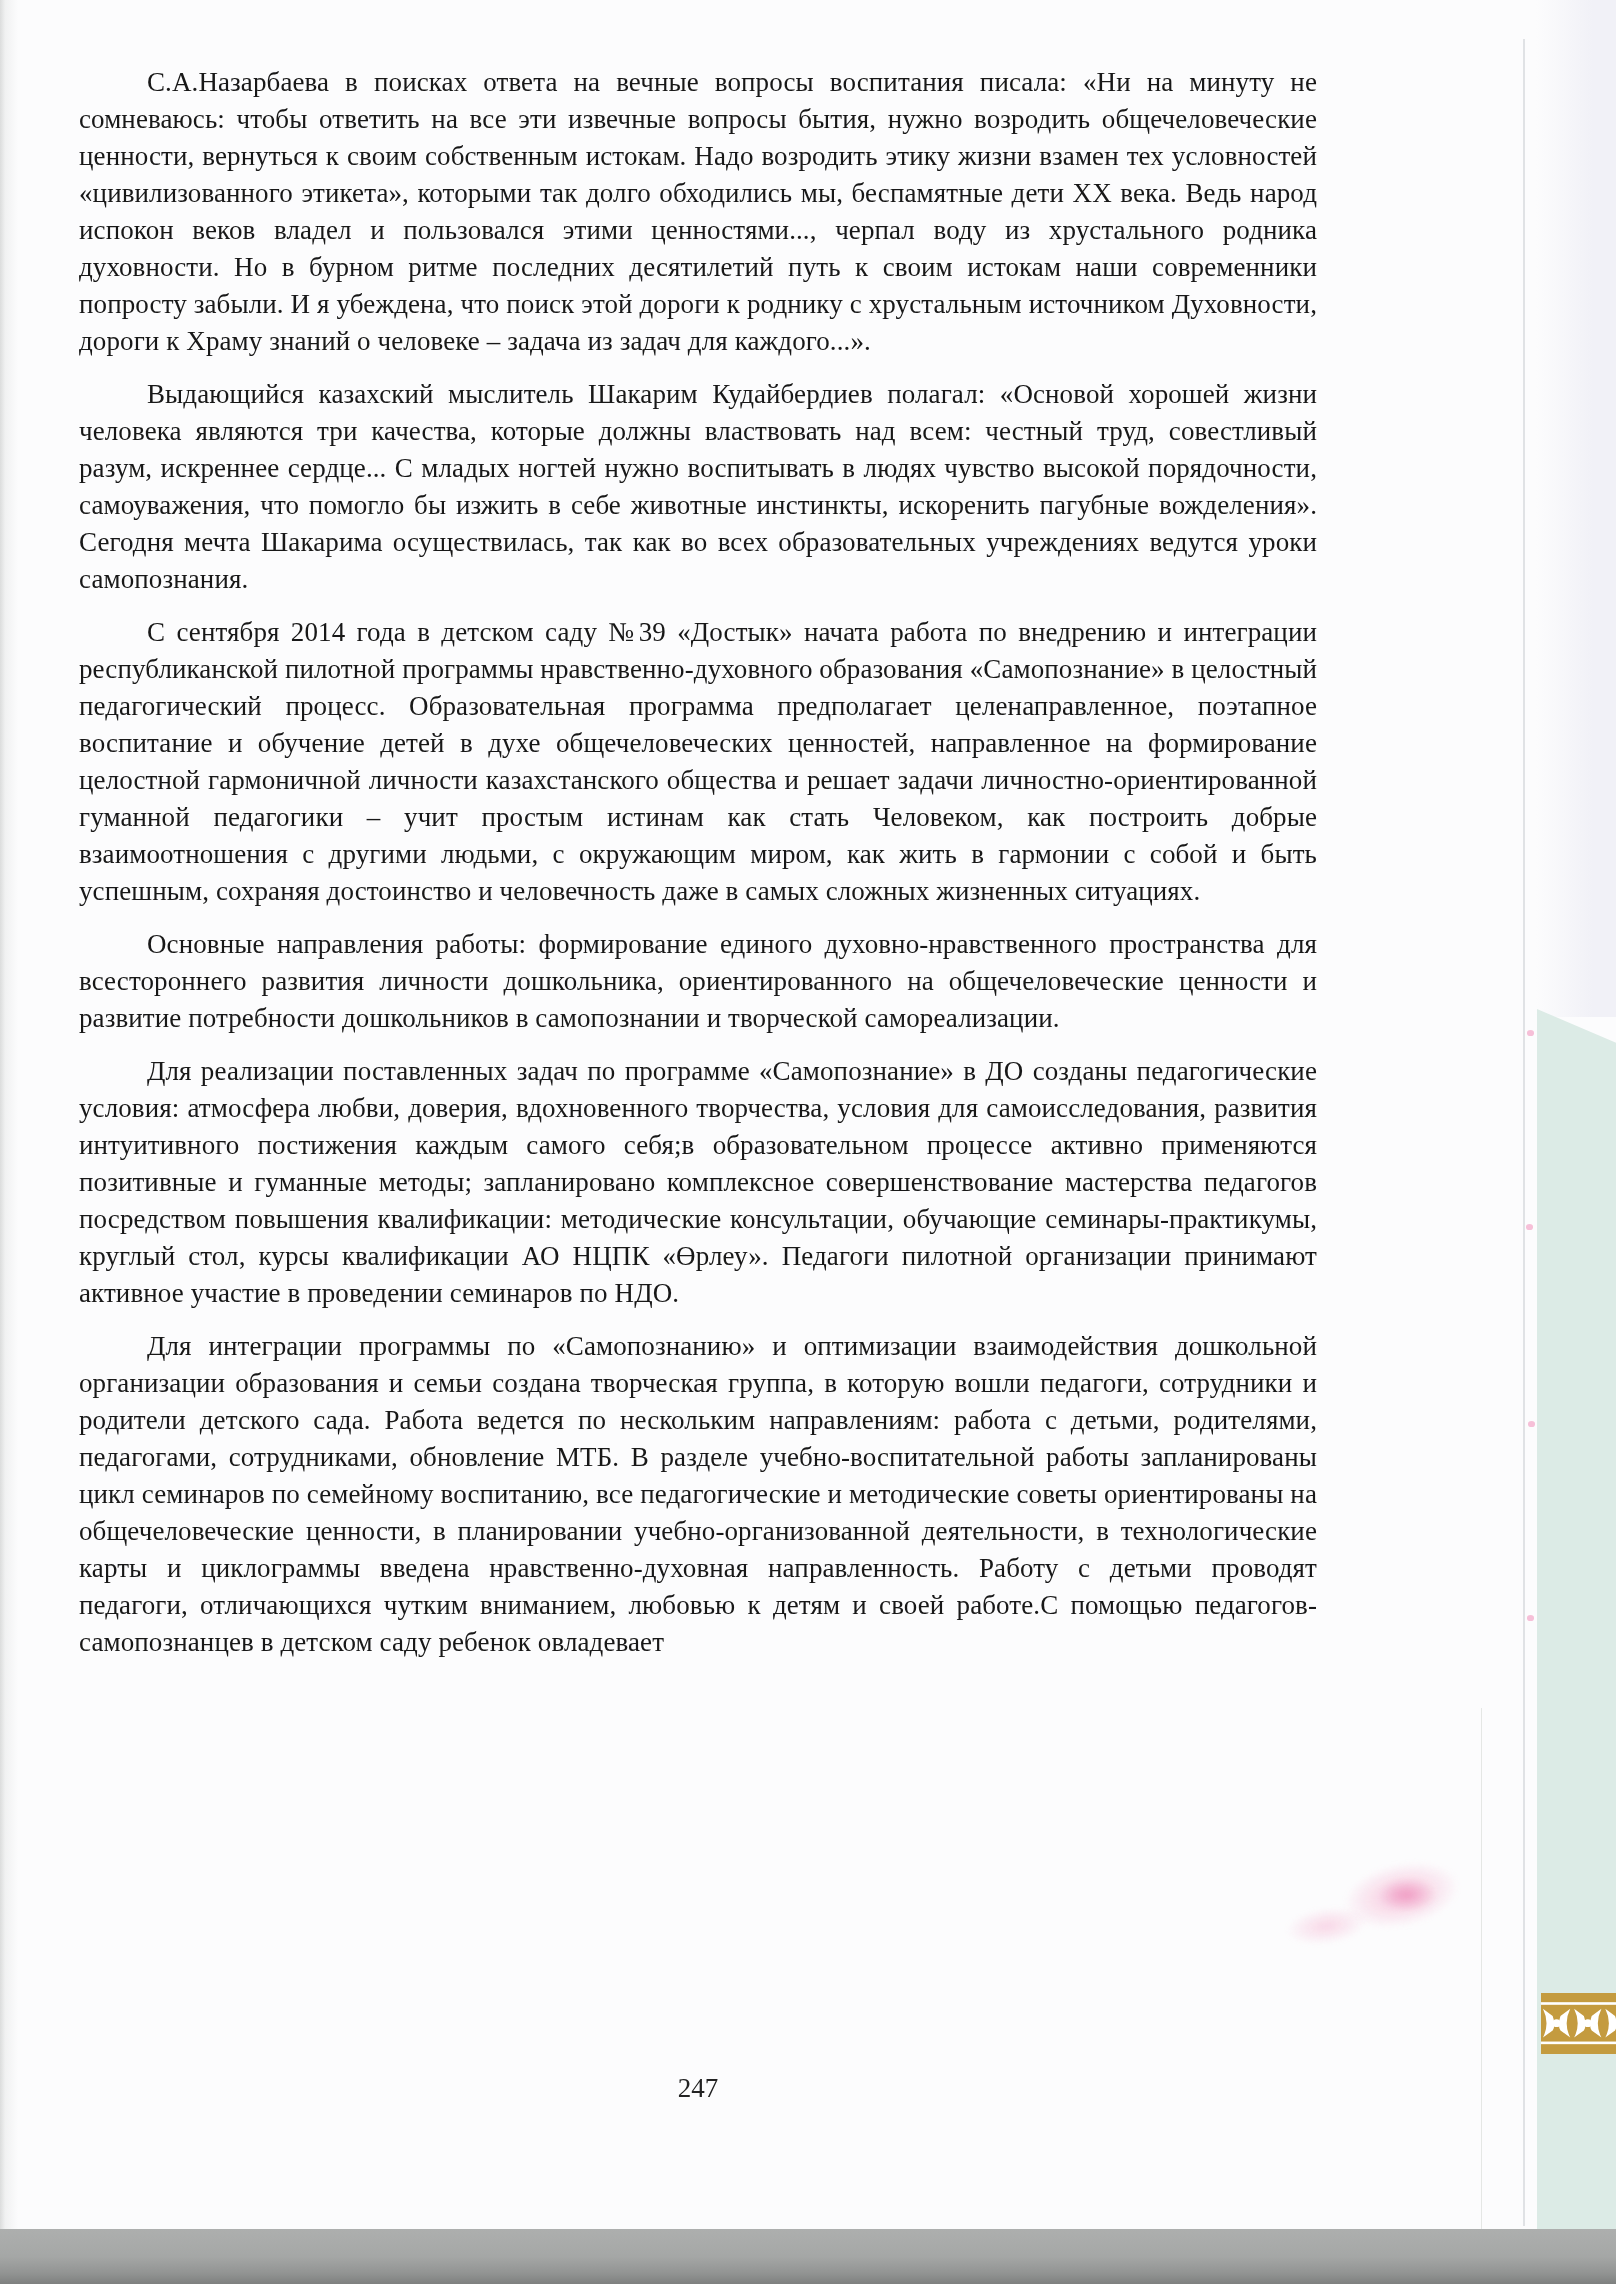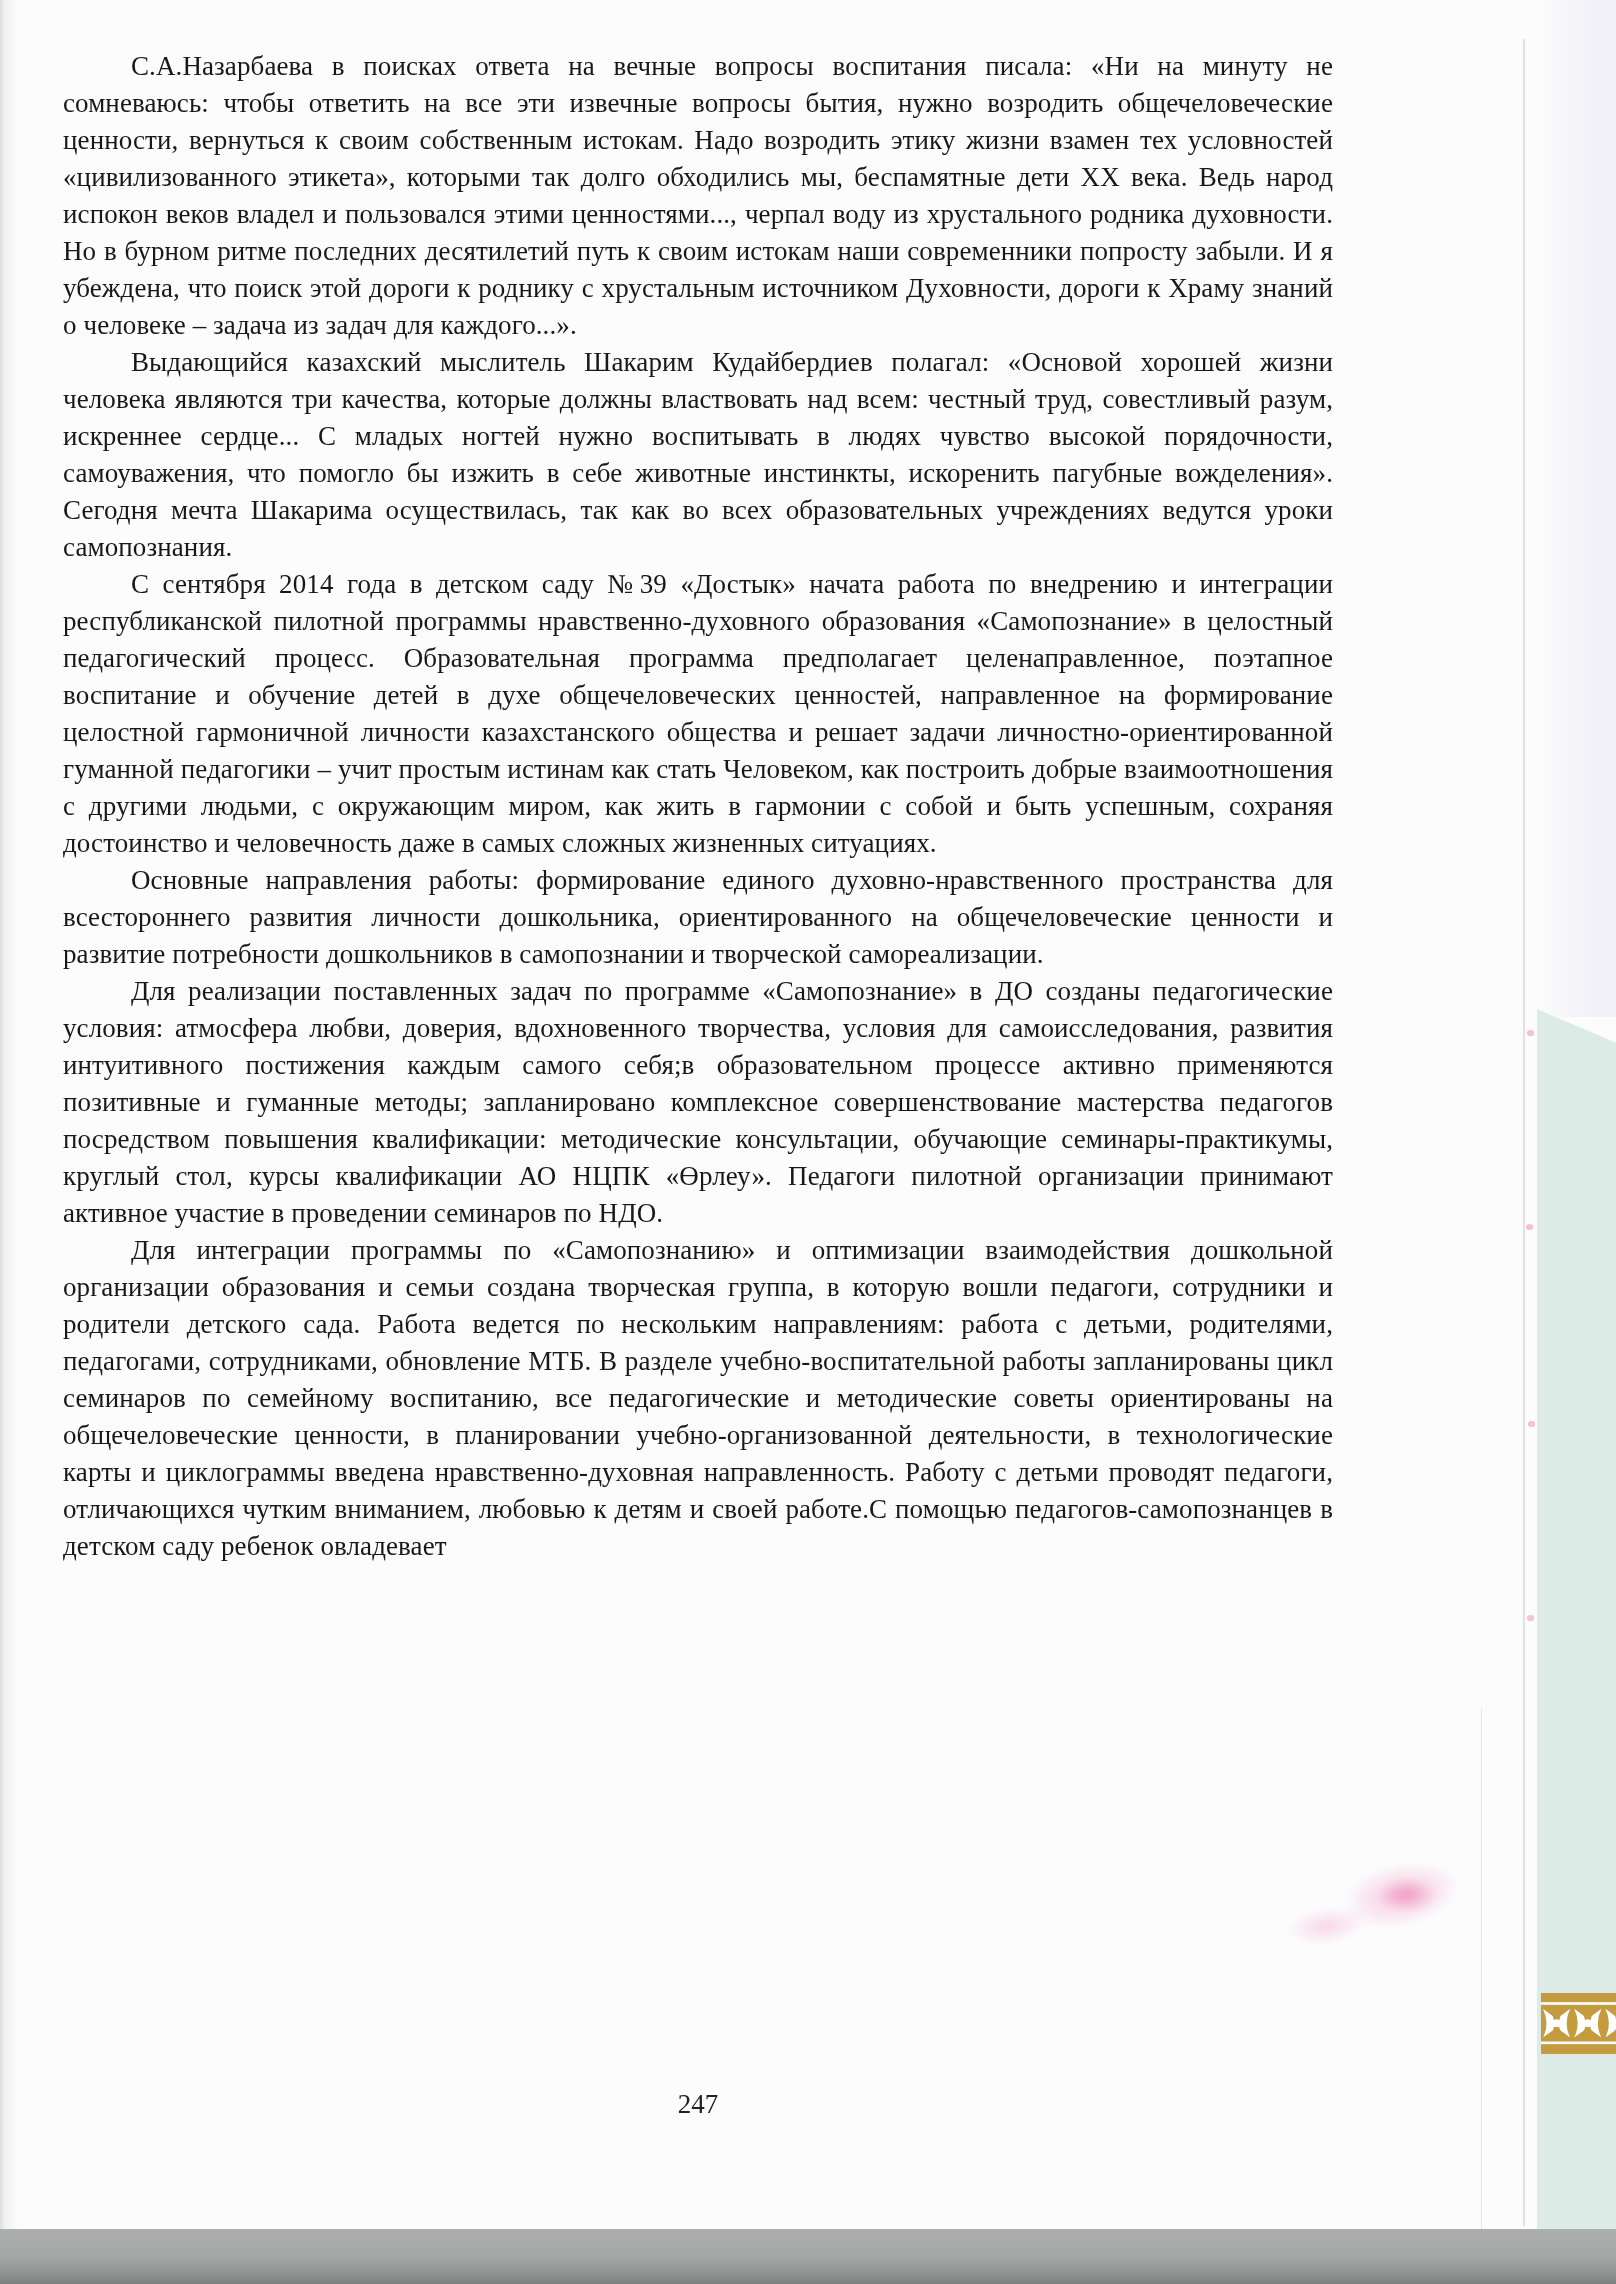--- a/index.html
+++ b/index.html
@@ -70,24 +70,24 @@
   .pd3{left:1528px;top:1421px;}
   .pd4{left:1527px;top:1615px;}
   
   .text-block{
     position:absolute;left:63px;top:48px;width:1270px;
     color:#181818;
     font-size:27px;line-height:37px;
     text-align:justify;
     letter-spacing:0.1px;
   }
-  .text-block p{margin:0;text-indent:68px;}
+  .text-block p{margin:16px;text-indent:68px;}
   .page-number{
     position:absolute;left:63px;top:2073px;width:1270px;
-    text-align:center;font-size:27px;color:#222;margin-top:16px;
+    text-align:center;font-size:27px;color:#222;
   }
 </style>
 </head>
 <body>
 
 <div class="scan-root">
 
   <div class="left-edge"></div>
   <div class="right-shade"></div>
   <div class="crease-line-1"></div>

